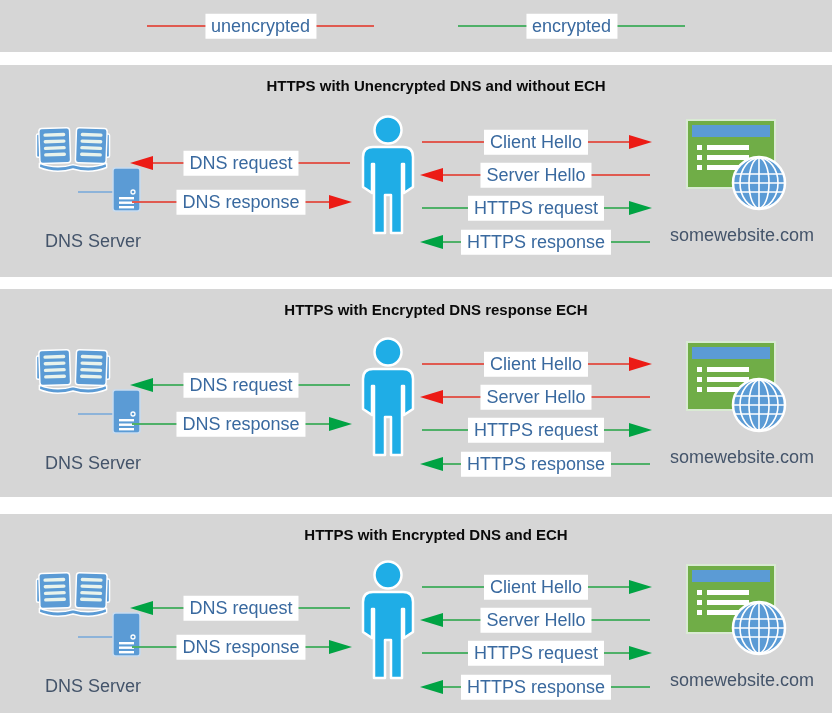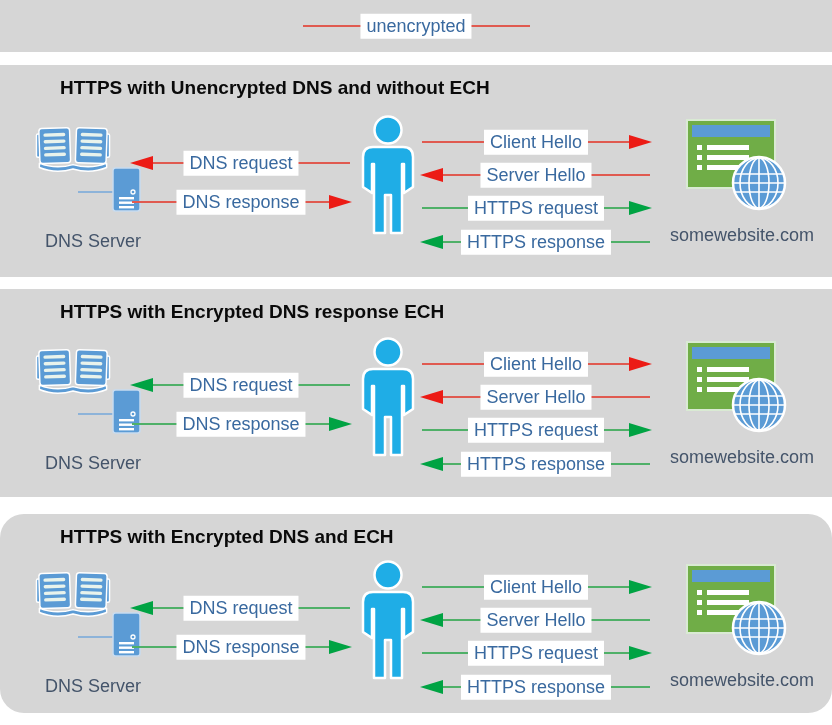--- a/index.html
+++ b/index.html
@@ -10,23 +10,23 @@
   
   .legend { position:absolute; left:0; top:0; width:832px; height:52px;
             background:#d6d6d6; display:flex; justify-content:center;
             align-items:center; gap:84px; }
   .legend-item { position:relative; width:227px; height:28px; }
 
   
   .panel { position:absolute; left:0; width:832px; background:#d6d6d6; }
   .panel-1 { top:65px;  height:212px; }
   .panel-2 { top:289px; height:208px; }
-  .panel-3 { top:514px; height:199px;border-radius:24px; }
-  .panel-title { position:absolute; left:0; right:0; top:12px; text-align:left;
-                 padding-left:60px; font-size:19px; font-weight:bold; color:#0a0a0a; }
+  .panel-3 { top:514px; height:199px; }
+  .panel-title { position:absolute; left:0; right:0; top:12px; text-align:center;
+                 padding-left:40px; font-size:15px; font-weight:bold; color:#0a0a0a; }
 
   
   .arrow, .legend-item { --line:#999; --head:#999; }
   .arrow { position:absolute; height:26px; }
   .aline { position:absolute; left:0; right:0; top:12px; height:2px; background:var(--line); }
   .legend-item .aline { top:13px; }
   .dir-right .aline { right:16px; }
   .dir-left  .aline { left:16px; }
   .ahead { position:absolute; top:6px; width:0; height:0;
            border-top:7px solid transparent; border-bottom:7px solid transparent; }
@@ -110,20 +110,24 @@
   </defs>
 </svg>
 
 <div class="page">
 
   <div class="legend">
     <div class="legend-item" style="--line: #e05a50; --head: #ec1b15;">
       <div class="aline"></div>
       <span class="alabel">unencrypted</span>
     </div>
+    <div class="legend-item" style="--line: #4fb068; --head: #00a343;">
+      <div class="aline"></div>
+      <span class="alabel">encrypted</span>
+    </div>
   </div>
 
   <div class="panel panel-1">
     <div class="panel-title">HTTPS with Unencrypted DNS and without ECH</div>
 
     <svg class="abs" style="left:35px;top:60px" width="76" height="50" viewBox="0 0 104 68">
         <use href="#icon-book"></use>
       </svg>
     <div class="connector" style="left:78px;top:126px;width:38px"></div>
     <svg class="abs" style="left:112px;top:102px" width="30" height="46" viewBox="0 0 30 46">

